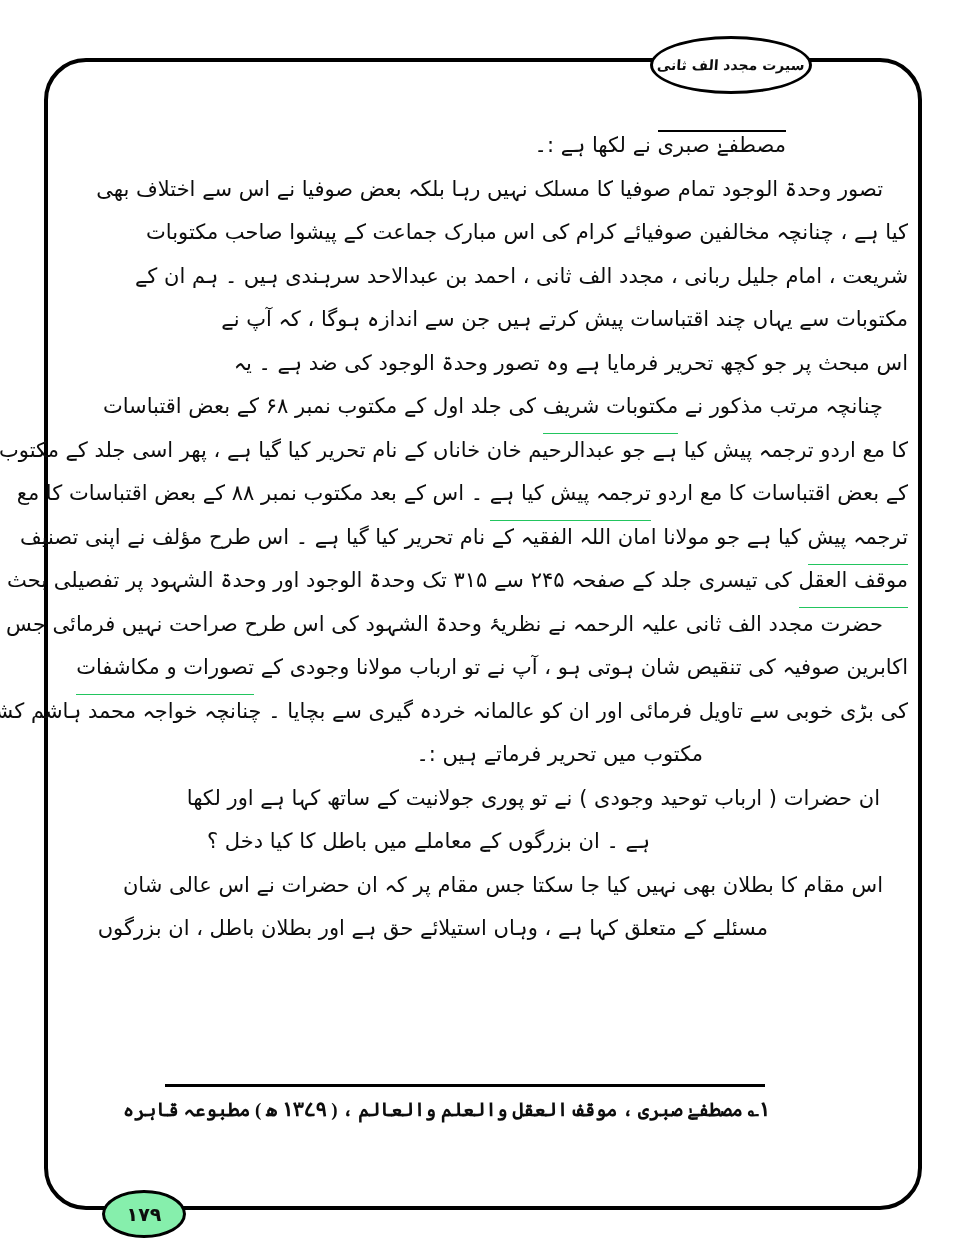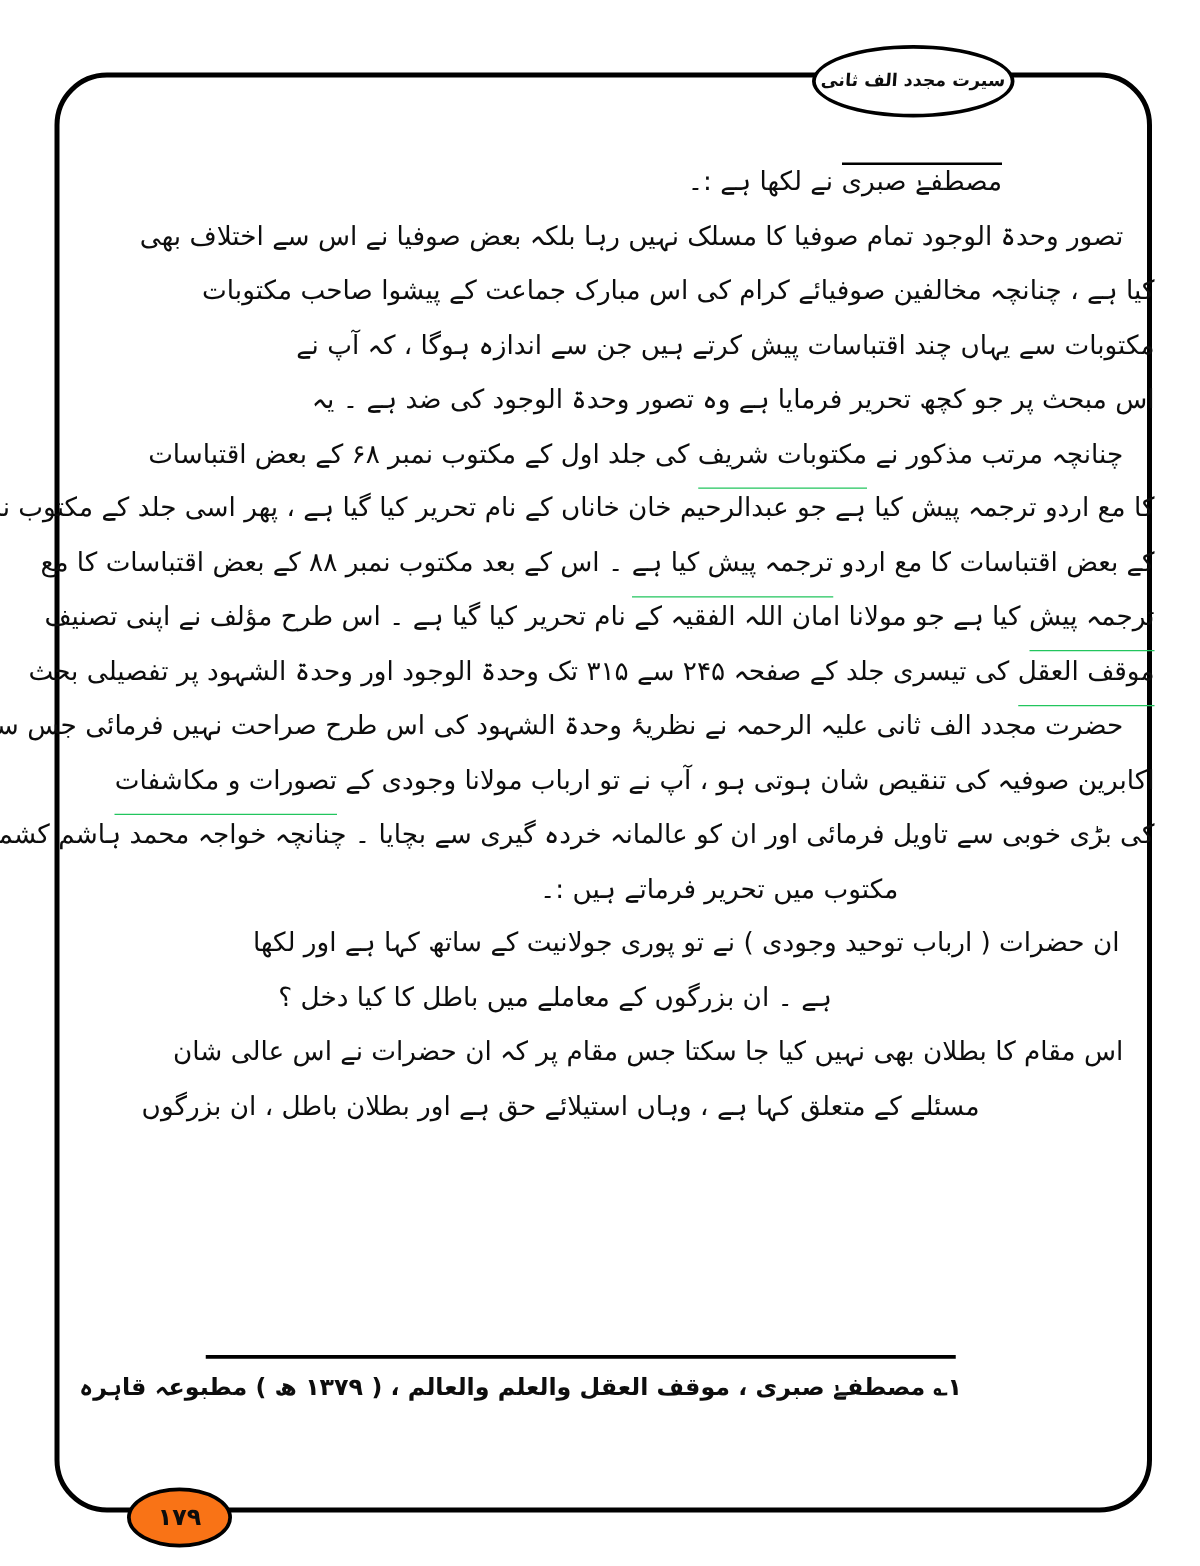--- a/index.html
+++ b/index.html
@@ -34,31 +34,31 @@
   }
   .cartouche span{
     font-size:14px;font-weight:bold;white-space:nowrap;
     transform:skewX(-4deg);
   }
   
   .page-oval{
     position:absolute;
     left:102px;top:1190px;
     width:78px;height:42px;
-    background:#f97316;
+    background:#86efac;
     border:3px solid #000;
     border-radius:50%;
     display:flex;align-items:center;justify-content:center;
     z-index:3;
   }
   .page-oval span{font-size:19px;font-weight:bold;}
   
   .textblock{
     position:absolute;
-    right:36px;top:124px;
+    right:52px;top:124px;
     width:778px;
   }
   .line{
     font-size:21px;
     line-height:43.5px;
     white-space:nowrap;
     text-align:right;
     height:43.5px;
     letter-spacing:0px;
   }
@@ -81,37 +81,39 @@
     background:#000;
   }
   .footnote{
     position:absolute;
     right:190px;top:1098px;
     width:600px;
     font-size:19px;
     text-align:center;
     white-space:nowrap;
     font-weight:bold;
+    font-family:Liberation Serif, serif;
   }
 </style>
 </head>
 <body>
 
 <div class="page">
 
   <div class="frame"></div>
 
   <div class="cartouche">
     <span>سیرت مجدد الف ثانی</span>
   </div>
 
   <div class="textblock">
       <div class="line c-heading"><span class="seg-o">مصطفےٰ صبری</span><span> نے لکھا ہے :۔</span></div>
       <div class="line c-open"><span>تصور وحدۃ الوجود تمام صوفیا کا مسلک نہیں رہا بلکہ بعض صوفیا نے اس سے اختلاف بھی</span></div>
       <div class="line c-full"><span>کیا ہے ، چنانچہ مخالفین صوفیائے کرام کی اس مبارک جماعت کے پیشوا صاحب مکتوبات</span></div>
+      <div class="line c-full"><span>شریعت ، امام جلیل ربانی ، مجدد الف ثانی ، احمد بن عبدالاحد سرہندی ہیں ۔ ہم ان کے</span></div>
       <div class="line c-full"><span>مکتوبات سے یہاں چند اقتباسات پیش کرتے ہیں جن سے اندازہ ہوگا ، کہ آپ نے</span></div>
       <div class="line c-end"><span>اس مبحث پر جو کچھ تحریر فرمایا ہے وہ تصور وحدۃ الوجود کی ضد ہے ۔ یہ</span></div>
       <div class="line c-open"><span>چنانچہ مرتب مذکور نے </span><span class="seg-u">مکتوبات شریف</span><span> کی جلد اول کے مکتوب نمبر ۶۸ کے بعض اقتباسات</span></div>
       <div class="line c-full"><span>کا مع اردو ترجمہ پیش کیا ہے جو عبدالرحیم خان خاناں کے نام تحریر کیا گیا ہے ، پھر اسی جلد کے مکتوب نمبر ۸۵</span></div>
       <div class="line c-full"><span>کے بعض اقتباسات کا مع اردو </span><span class="seg-u">ترجمہ پیش کیا ہے</span><span> ۔ اس کے بعد مکتوب نمبر ۸۸ کے بعض اقتباسات کا مع</span></div>
       <div class="line c-full"><span class="seg-u">ترجمہ پیش</span><span> کیا ہے جو مولانا امان اللہ الفقیہ کے نام تحریر کیا گیا ہے ۔ اس طرح مؤلف نے اپنی تصنیف</span></div>
       <div class="line c-full"><span class="seg-u">موقف العقل</span><span> کی تیسری جلد کے صفحہ ۲۴۵ سے ۳۱۵ تک وحدۃ الوجود اور وحدۃ الشہود پر تفصیلی بحث</span></div>
       <div class="line c-open"><span>حضرت مجدد الف ثانی علیہ الرحمہ نے نظریۂ وحدۃ الشہود کی اس طرح صراحت نہیں فرمائی جس سے</span></div>
       <div class="line c-full"><span>اکابرین صوفیہ کی تنقیص شان ہوتی ہو ، آپ نے تو ارباب مولانا وجودی کے </span><span class="seg-u">تصورات و مکاشفات</span></div>
       <div class="line c-full"><span>کی بڑی خوبی سے تاویل فرمائی اور ان کو عالمانہ خردہ گیری سے بچایا ۔ چنانچہ خواجہ محمد ہاشم کشمی کا ایک</span></div>

